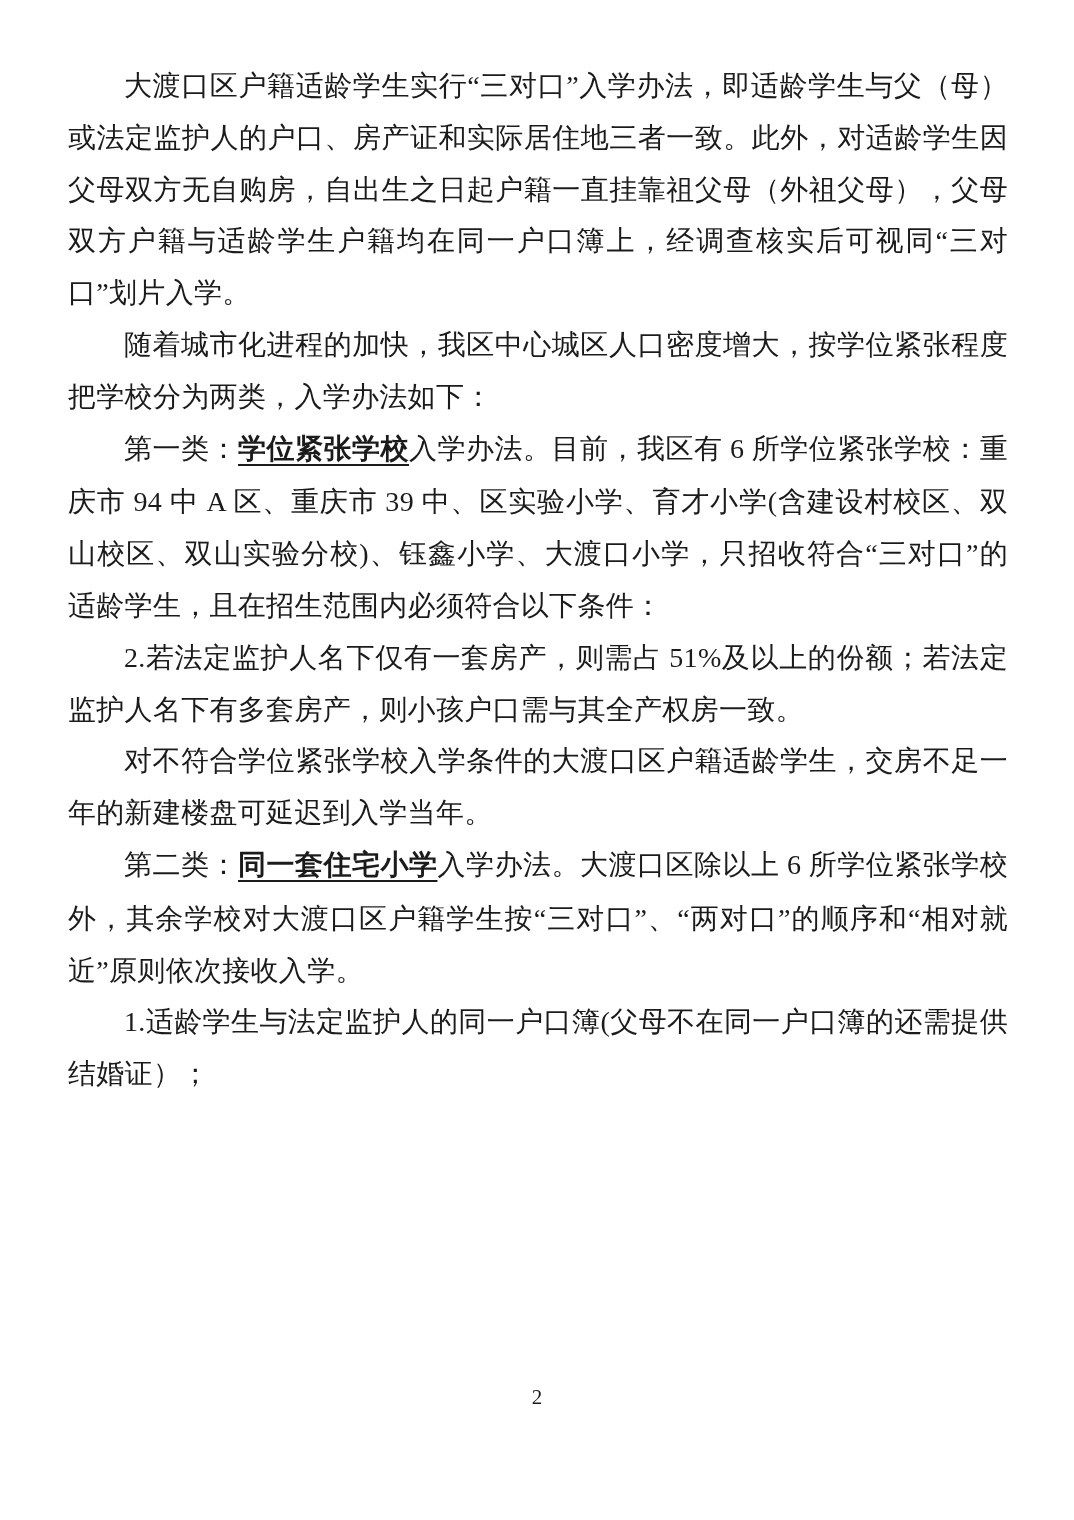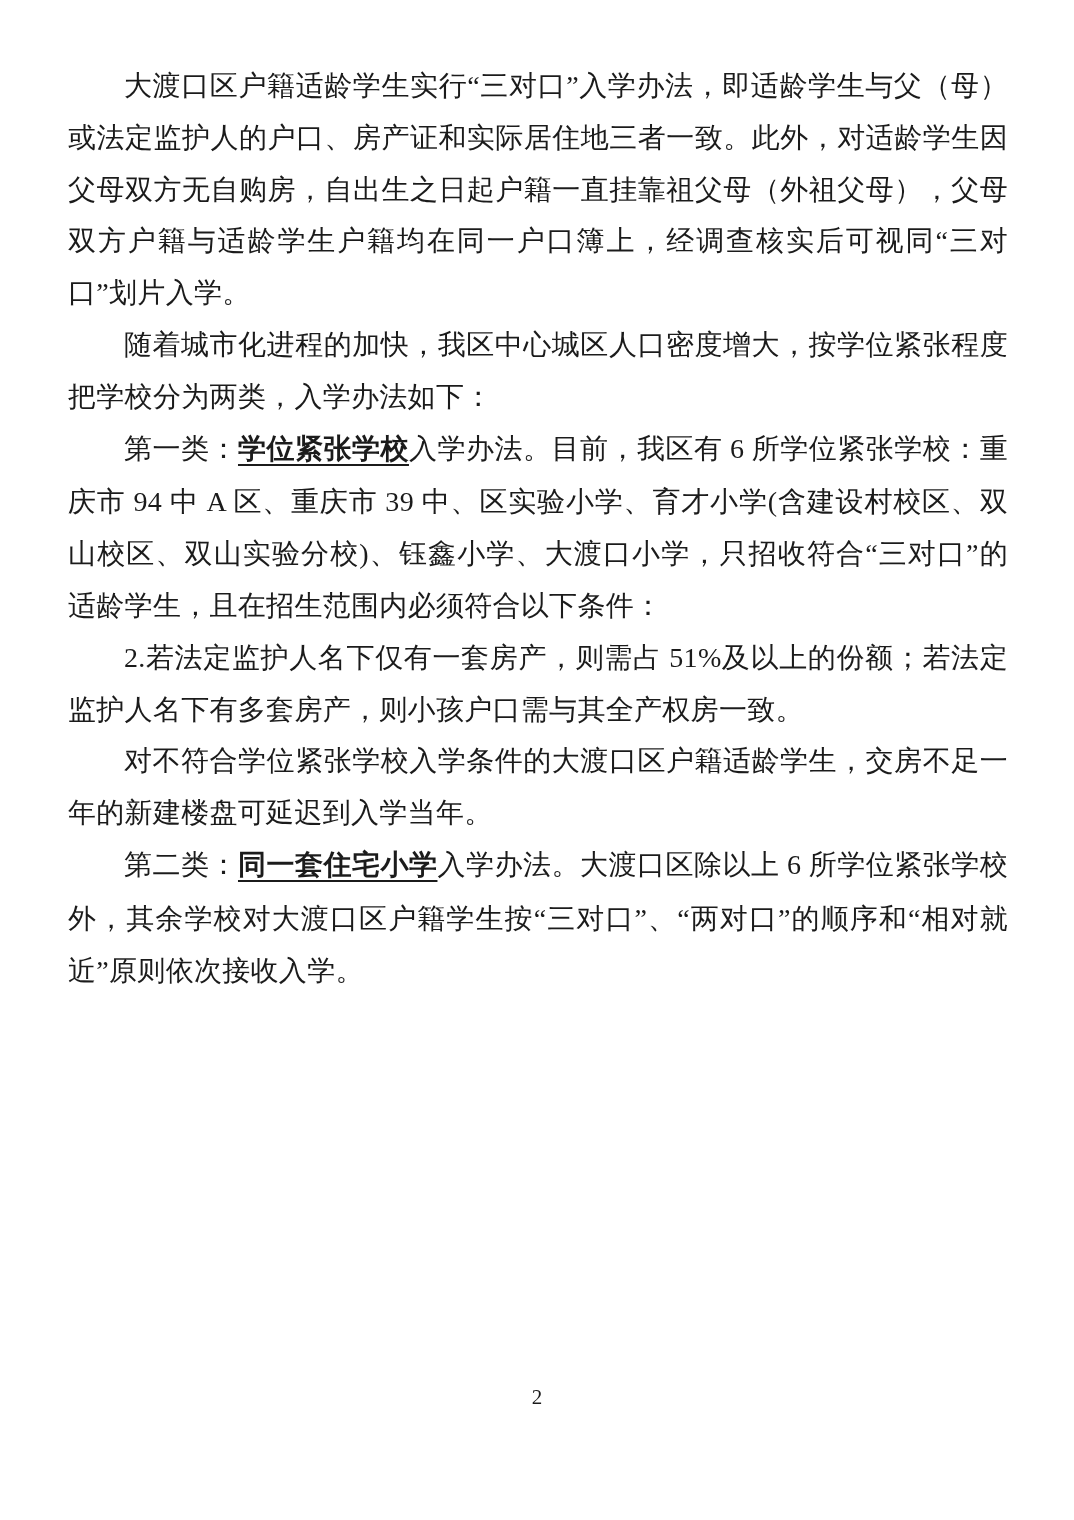--- a/index.html
+++ b/index.html
@@ -61,15 +61,16 @@
 <body>
 
 <div class="page">
   <div class="content">
       <p class="para"><span class="seg-normal">大渡口区户籍适龄学生实行“三对口”入学办法，即适龄学生与父（母）或法定监护人的户口、房产证和实际居住地三者一致。此外，对适龄学生因父母双方无自购房，自出生之日起户籍一直挂靠祖父母（外祖父母），父母双方户籍与适龄学生户籍均在同一户口簿上，经调查核实后可视同“三对口”划片入学。</span></p>
       <p class="para"><span class="seg-normal">随着城市化进程的加快，我区中心城区人口密度增大，按学位紧张程度把学校分为两类，入学办法如下：</span></p>
       <p class="para"><span class="seg-normal">第一类：</span><span class="seg-bold-underline">学位紧张学校</span><span class="seg-normal">入学办法。目前，我区有 6 所学位紧张学校：重庆市 94 中 A 区、重庆市 39 中、区实验小学、育才小学(含建设村校区、双山校区、双山实验分校)、钰鑫小学、大渡口小学，只招收符合“三对口”的适龄学生，且在招生范围内必须符合以下条件：</span></p>
       <p class="para"><span class="seg-normal">2.若法定监护人名下仅有一套房产，则需占 51%及以上的份额；若法定监护人名下有多套房产，则小孩户口需与其全产权房一致。</span></p>
       <p class="para"><span class="seg-normal">对不符合学位紧张学校入学条件的大渡口区户籍适龄学生，交房不足一年的新建楼盘可延迟到入学当年。</span></p>
       <p class="para"><span class="seg-normal">第二类：</span><span class="seg-bold-underline">同一套住宅小学</span><span class="seg-normal">入学办法。大渡口区除以上 6 所学位紧张学校外，其余学校对大渡口区户籍学生按“三对口”、“两对口”的顺序和“相对就近”原则依次接收入学。</span></p>
+      <p class="para"><span class="seg-normal">1.适龄学生与法定监护人的同一户口簿(父母不在同一户口簿的还需提供结婚证）；</span></p>
     </div>
   <div class="page-number">2</div>
 </div>
 
 </body></html>

